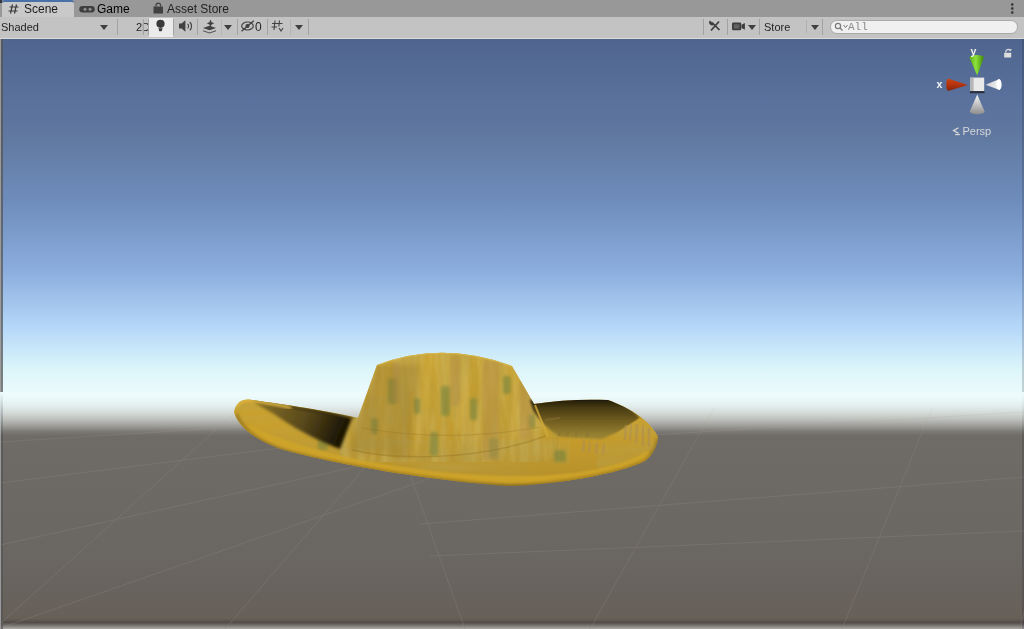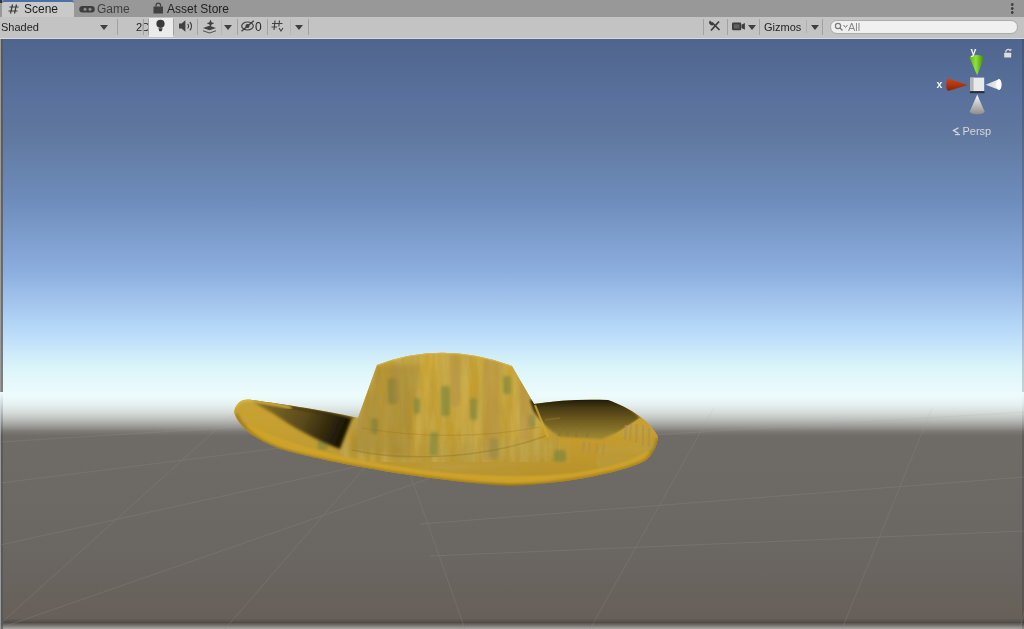--- a/index.html
+++ b/index.html
@@ -324,21 +324,21 @@
     </g>
     <circle cx="85" cy="9.2" r="1.5" fill="#8f8f8f"></circle>
     <circle cx="90" cy="9.2" r="1.5" fill="#8f8f8f"></circle>
 
     <g fill="#414141">
       <path d="M153.5,6.5 h9.5 v7 h-9.5 Z"></path>
       <path d="M156,6.5 v-1 a2.3,2.3 0 0 1 4.6,0 v1" fill="none" stroke="#414141" stroke-width="1.2"></path>
     </g>
   </svg>
   <span class="tablabel" style="left:24px;">Scene</span>
-  <span class="tablabel" style="left:97px;color:#404040;">Game</span>
+  <span class="tablabel" style="left:97px;color:#000000;">Game</span>
   <span class="tablabel" style="left:167px;color:#222;">Asset Store</span>
   <div style="position:absolute;left:0;top:0;width:2px;height:3px;background:#33373d;"></div>
   <div id="dots">•<br>•<br>•</div>
 
   <div id="toolbar"></div>
   <span class="tbtext" style="left:1px;top:21px;">Shaded</span>
   <div class="tri" style="left:100px;top:25px;"></div>
   <div class="sep" style="left:117px;top:19px;"></div>
   <span class="tbtext" style="left:136px;top:21px;">2D</span>
   <div class="sep" style="left:143px;top:19px;"></div>
@@ -352,27 +352,27 @@
   <span class="tbtext" style="left:255px;top:20px;font-size:12px;">0</span>
   <div class="sep" style="left:267px;top:19px;"></div>
   <div class="sep" style="left:290px;top:19px;background:#b5b5b5;"></div>
   <div class="tri" style="left:295px;top:25px;"></div>
   <div class="sep" style="left:308px;top:19px;"></div>
 
   <div class="sep" style="left:703px;top:19px;"></div>
   <div class="sep" style="left:727px;top:19px;"></div>
   <div class="tri" style="left:748px;top:25px;"></div>
   <div class="sep" style="left:759px;top:19px;"></div>
-  <span class="tbtext" style="left:764px;top:21px;">Gizmos</span>
+  <span class="tbtext" style="left:764px;top:21px;">Store</span>
   <div class="sep" style="left:806px;top:20px;background:#b0b0b0;height:13px;"></div>
   <div class="tri" style="left:811px;top:25px;"></div>
   <div class="sep" style="left:822px;top:19px;"></div>
   <div style="position:absolute;left:830px;top:20px;width:188px;height:14px;background:#f0f0f0;
        border:1px solid #ababab;border-radius:8px;box-sizing:border-box;"></div>
-  <span class="tbtext" style="left:848px;top:21px;color:#8a8a8a;">All</span>
+  <span class="tbtext" style="left:848px;top:21px;color:#8a8a8a;font-family:Liberation Mono, monospace;">All</span>
 
   <svg width="1024" height="40" viewBox="0 0 1024 40" style="z-index:6">
 
     <g>
       <circle cx="160.5" cy="23.8" r="4.1" fill="#3a3a3a"></circle>
       <path d="M158.4,28.2 h4.2 l-0.9,3 h-2.4 Z" fill="#3a3a3a"></path>
     </g>
 
     <g fill="#414141">
       <path d="M179,23.5 h2.6 l3.8,-3.2 v11.4 l-3.8,-3.2 h-2.6 Z"></path>

